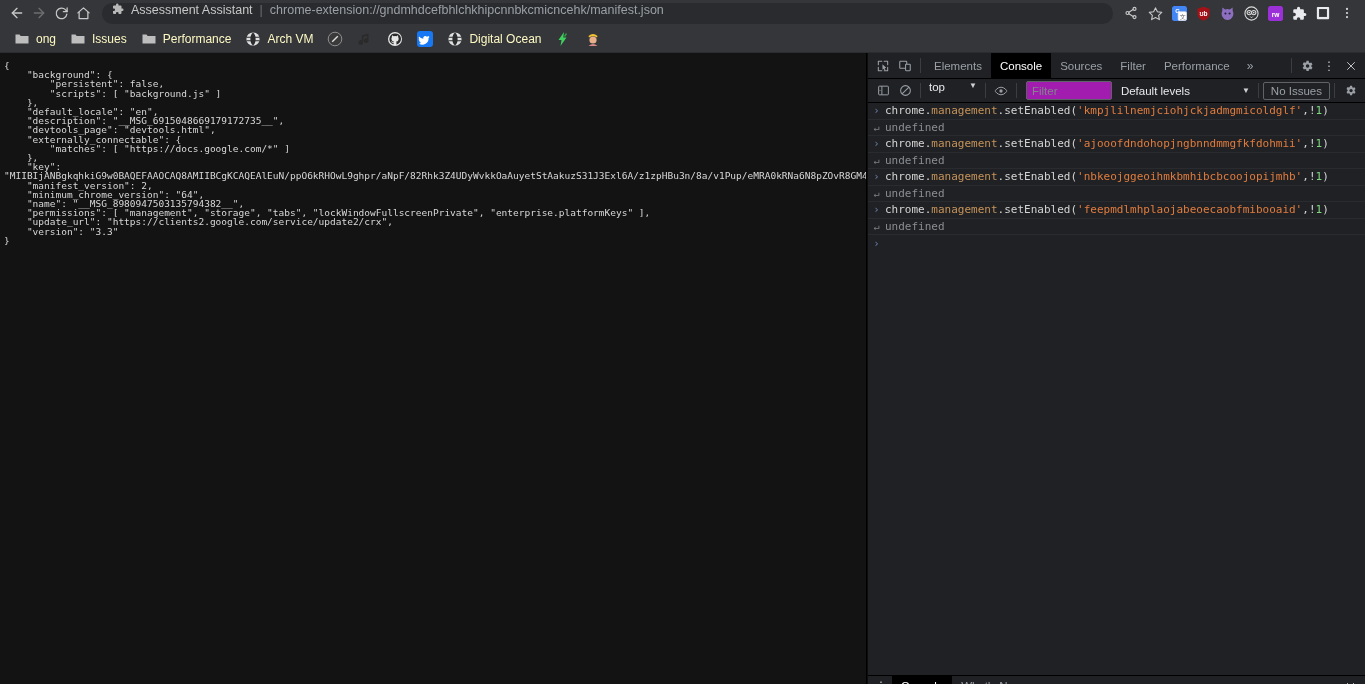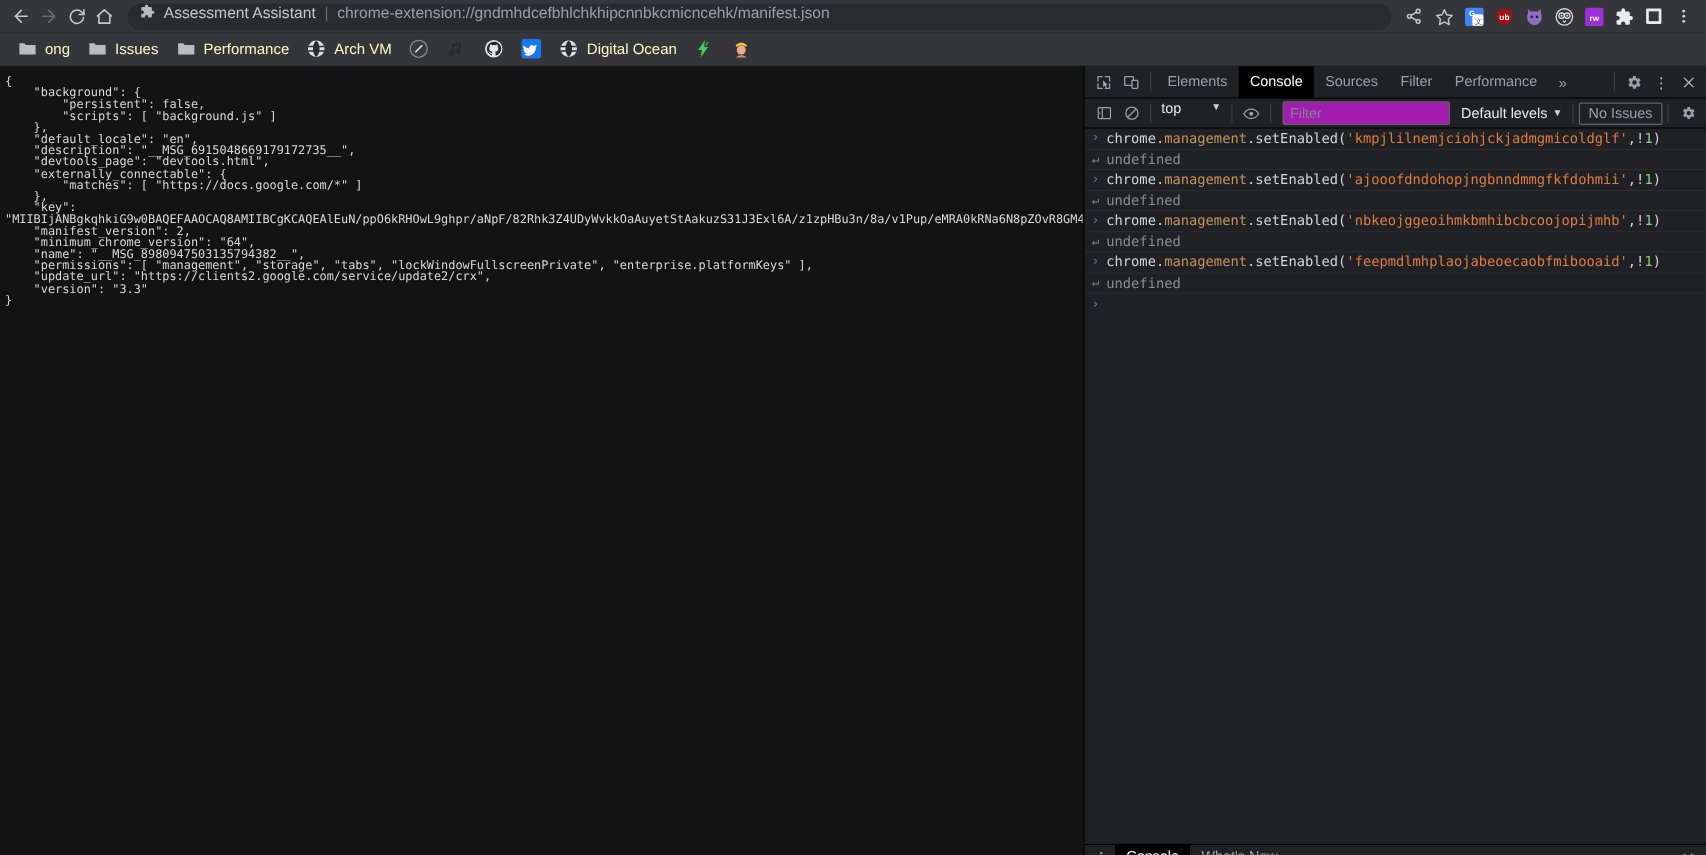--- a/index.html
+++ b/index.html
@@ -163,21 +163,21 @@
     color: #e8eaed;
     font-size: 11.5px;
     padding: 0 5px;
     margin: 0 5px;
     font-family: "Liberation Sans", sans-serif;
   }
   #filter-input::placeholder { color: #80868b; }
   #levels-select {
     display:flex; align-items:center;
     color: #e8eaed; font-size: 11.5px;
-    padding: 0 4px; height: 19px; white-space: nowrap;
+    padding: 0 4px; height: 19px; white-space: nowrap; gap: 48px;
   }
   #no-issues {
     color: #9aa0a6; font-size: 11.5px;
     border: 1px solid #5f6368;
     border-radius: 2px;
     padding: 1px 7px;
     height: 18px; display:flex; align-items:center;
     white-space: nowrap;
     text-align: right;
   }

